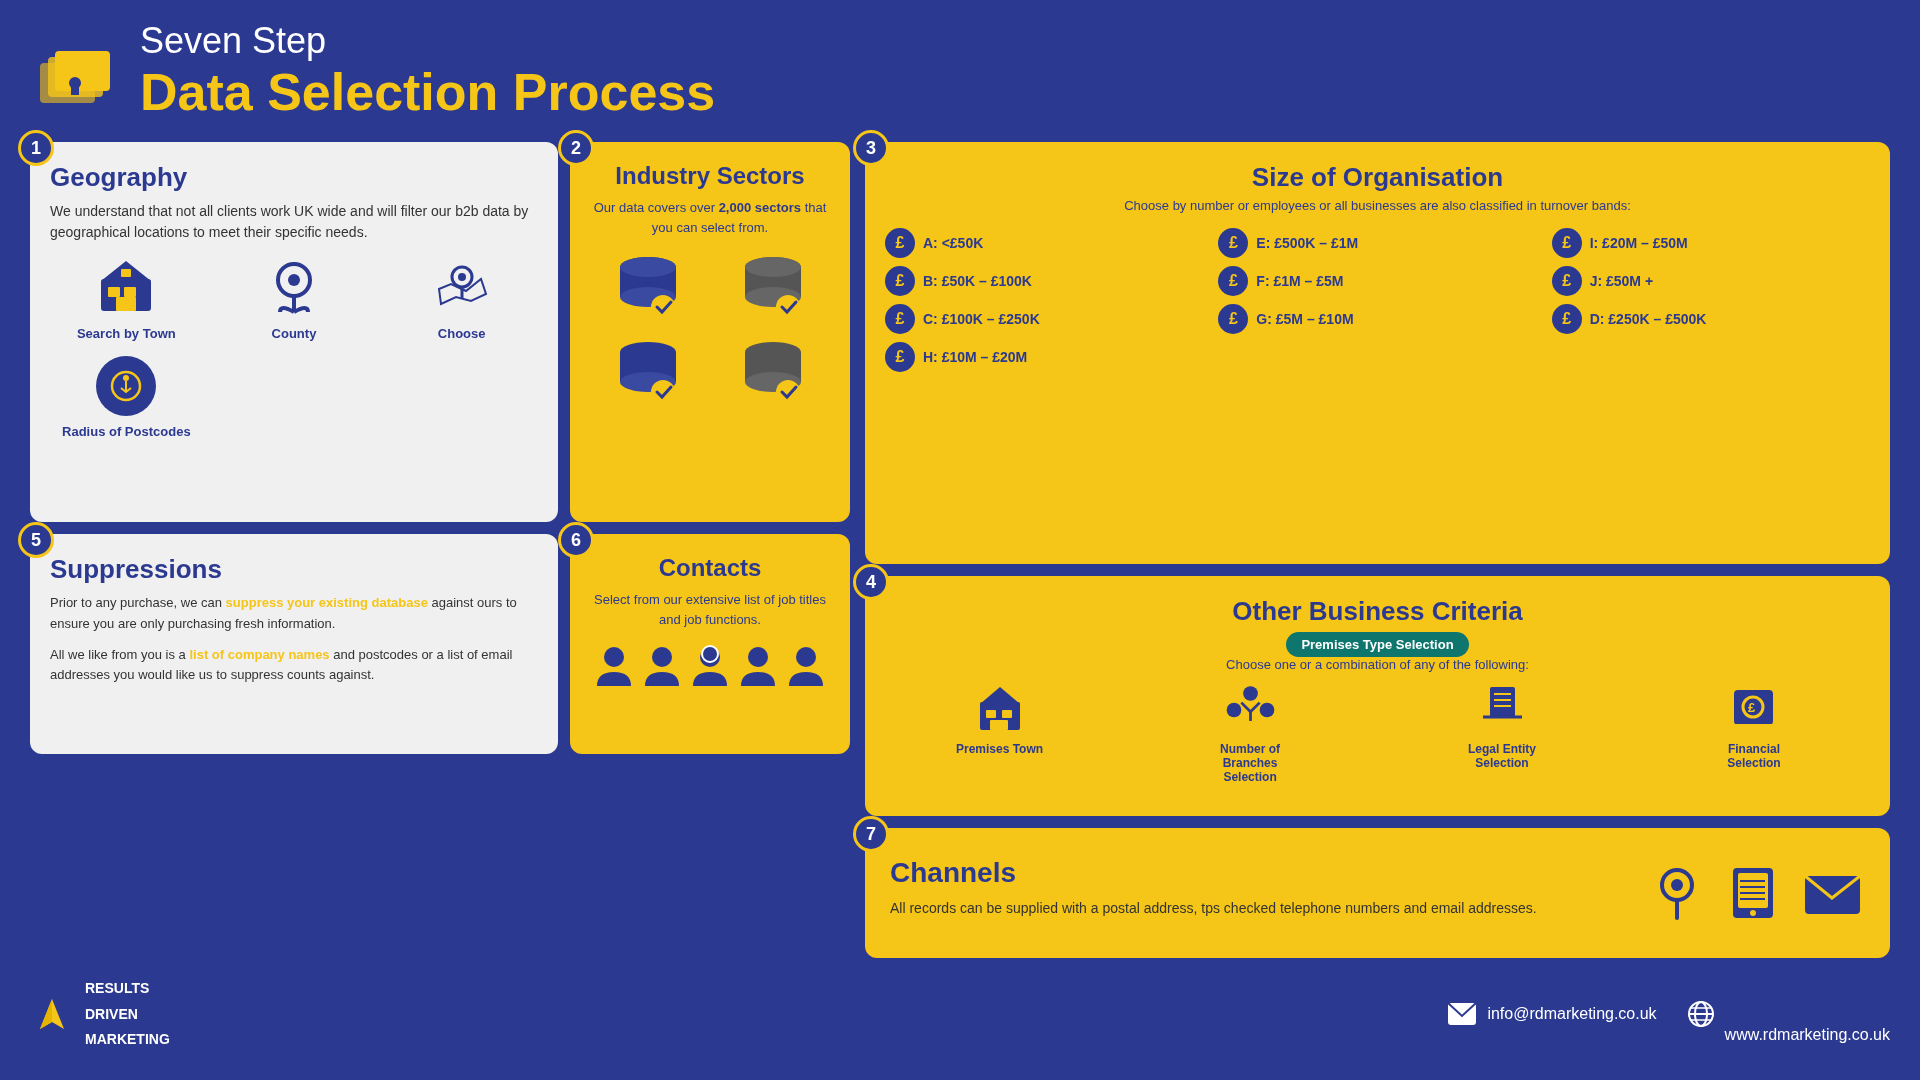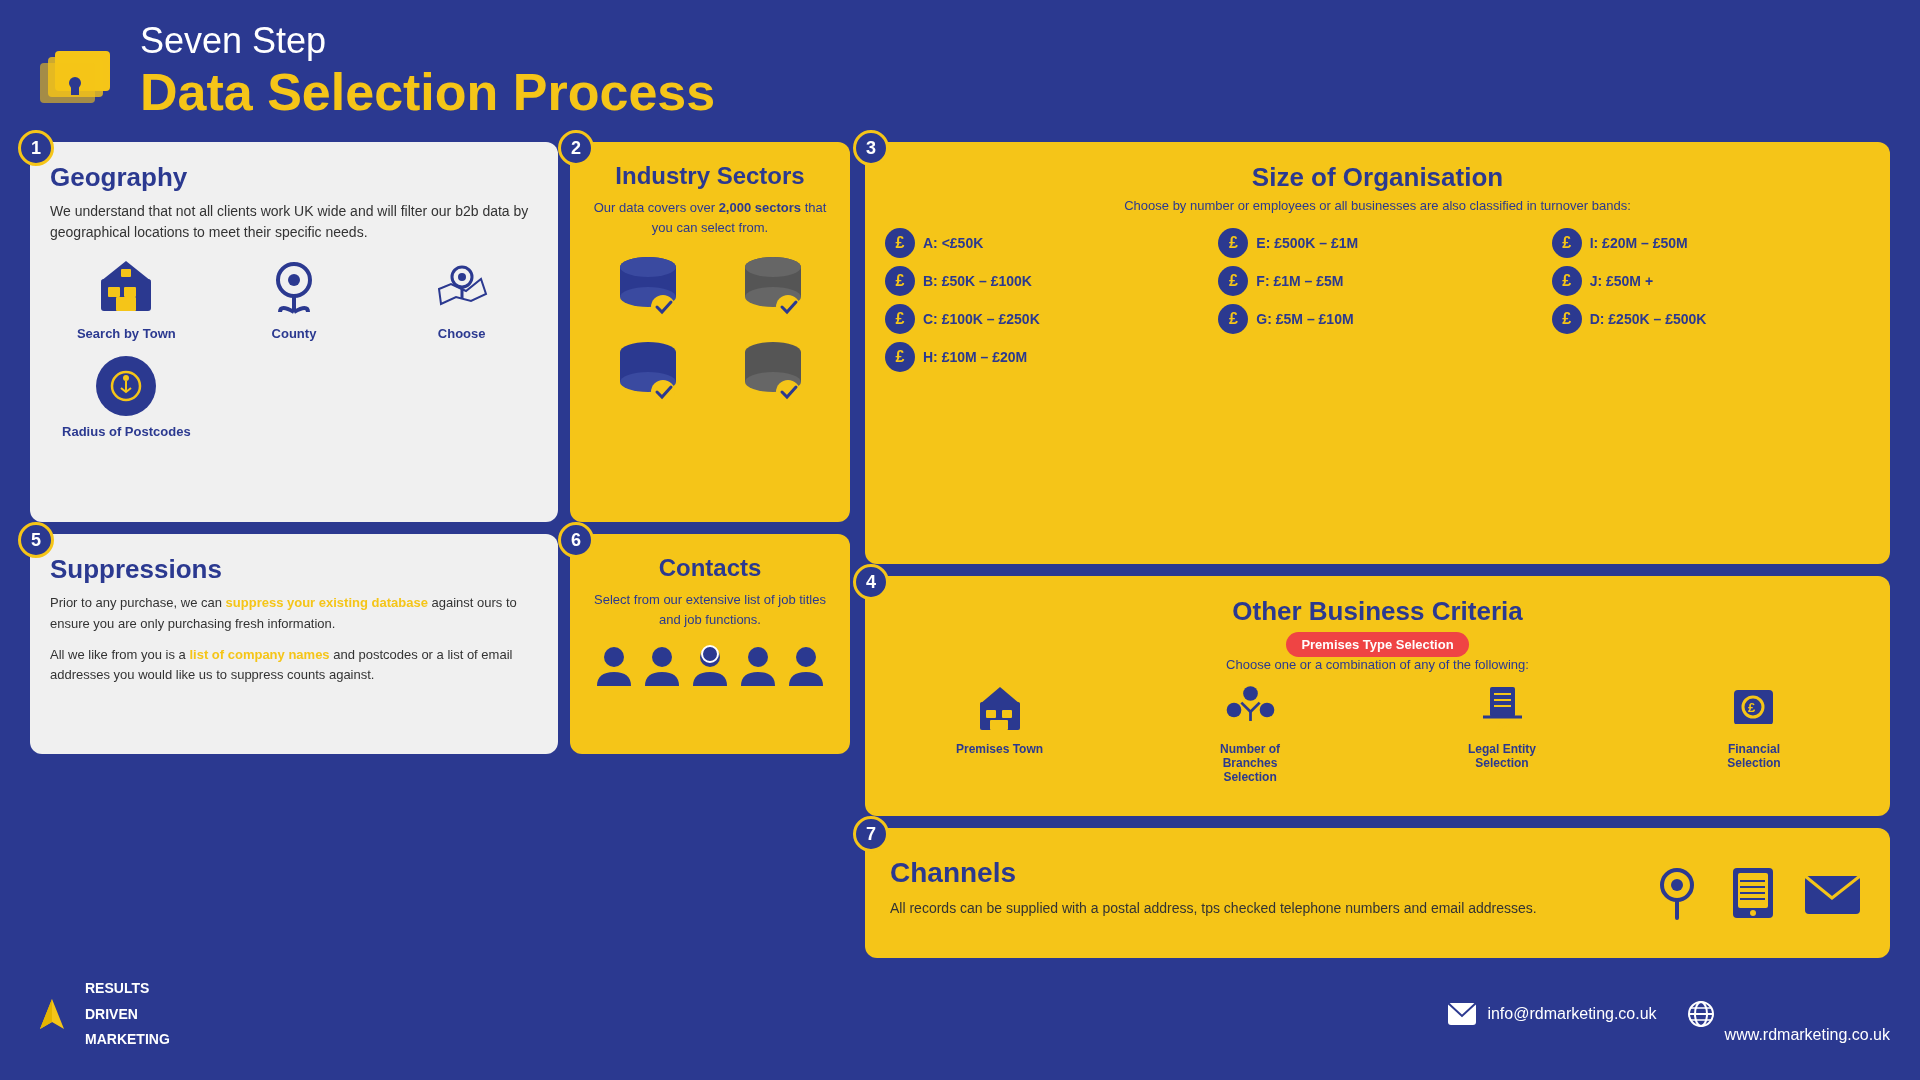--- a/index.html
+++ b/index.html
@@ -274,21 +274,21 @@
     }
 
     .criteria-label {
       color: #2B3990;
       font-size: 12px;
       font-weight: bold;
       max-width: 90px;
     }
 
     .premises-badge {
-      background: #ef4444;
+      background: #0f766e;
       color: white;
       border-radius: 20px;
       padding: 5px 15px;
       font-size: 13px;
       font-weight: bold;
       text-align: center;
       margin: 0 auto;
       display: block;
       width: fit-content;
     }

